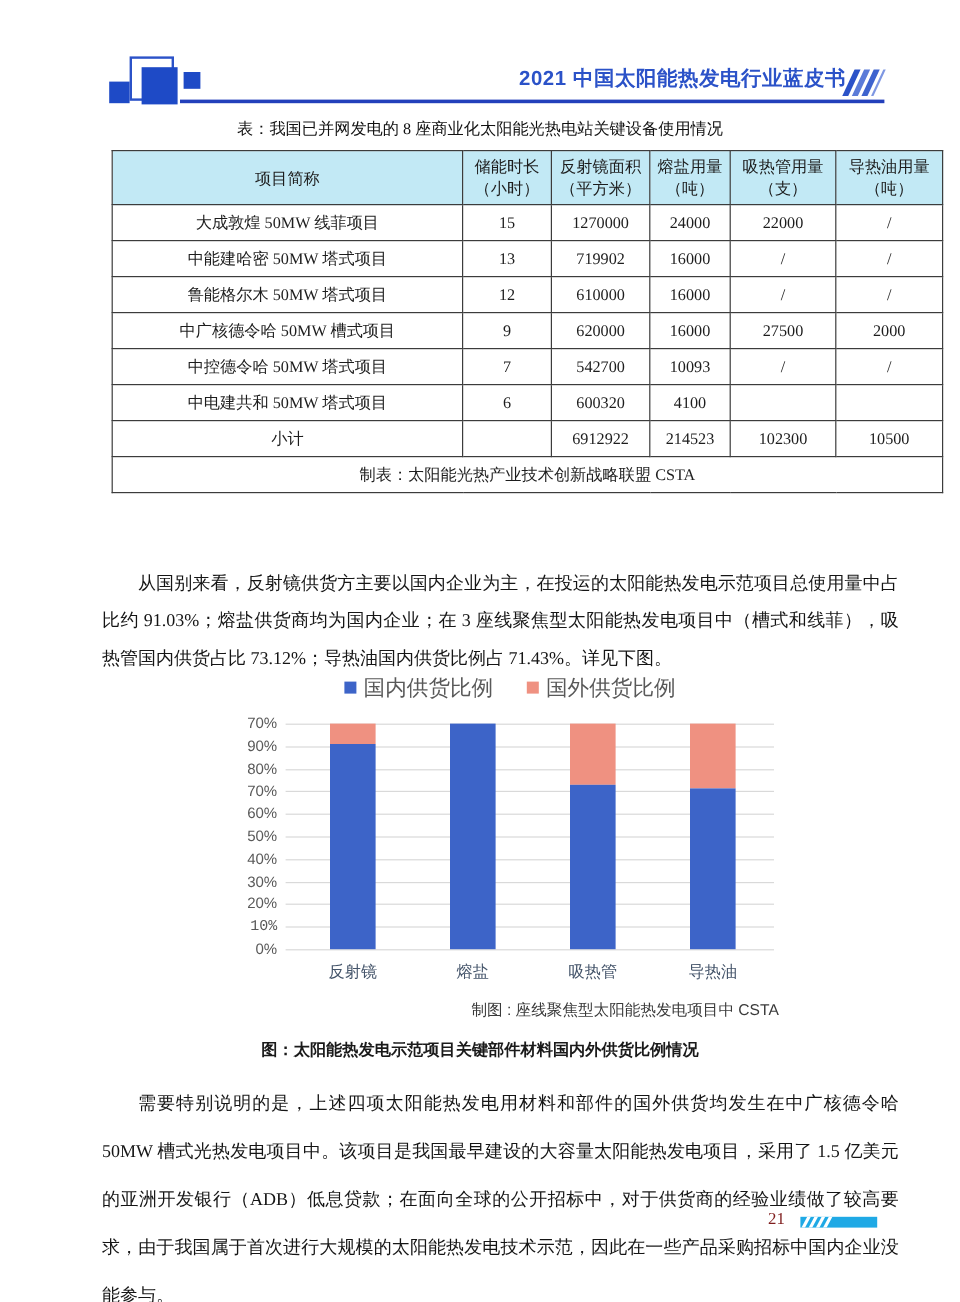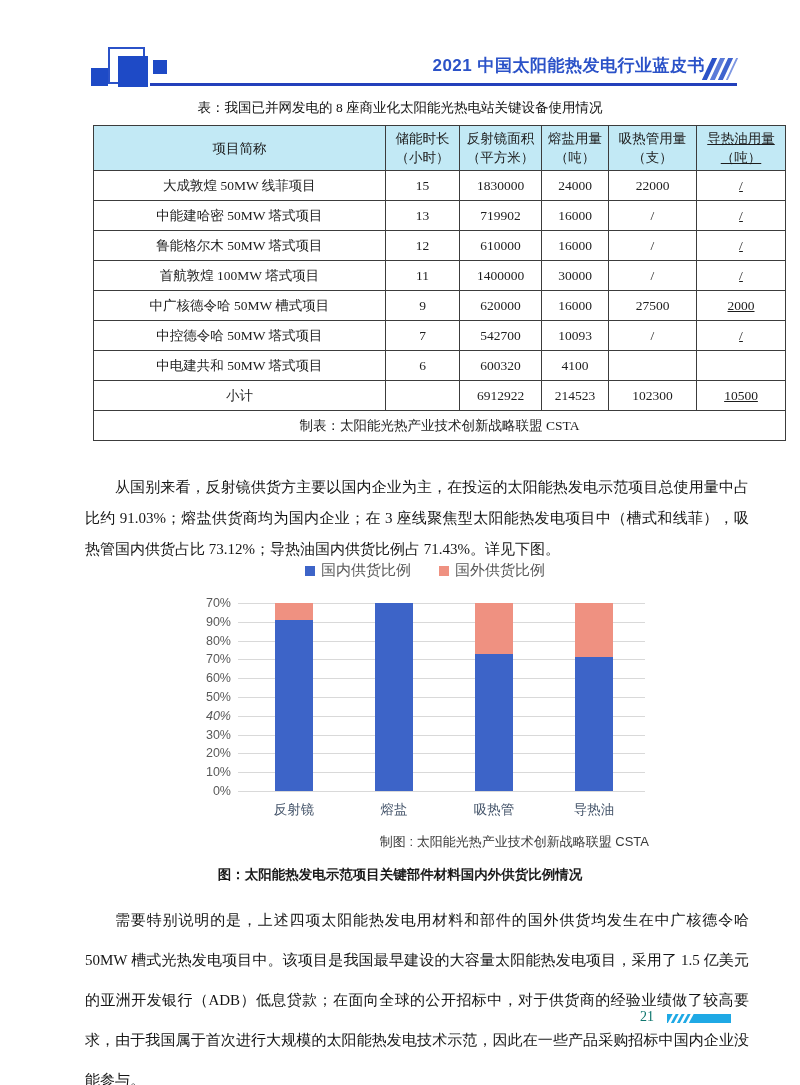--- a/index.html
+++ b/index.html
@@ -26,47 +26,47 @@
   .table-caption { position:absolute; top:99px; left:0; width:100%; text-align:center; font-size:13.5px; color:#111; }
   table.equip { position:absolute; left:93px; top:125px; width:648px; border-collapse:collapse; table-layout:fixed; font-size:13.5px; }
   table.equip th, table.equip td { border:1px solid #3c3c3c; text-align:center; vertical-align:middle; padding:0 2px; }
   table.equip th { background:#c2e9f5; font-weight:400; height:45px; line-height:19px; white-space:pre-line; }
   table.equip td { height:30px; }
   th.c0, td.c0 { width:292px; }
   th.c1, td.c1 { width:74px; }
   th.c2, td.c2 { width:82px; }
   th.c3, td.c3 { width:67px; }
   th.c4, td.c4 { width:88px; }
-  th.c5, td.c5 { width:89px;text-decoration:underline; }
+  th.c5, td.c5 { width:89px; }
   td.credit-cell { text-align:left; height:24px; padding-left:4px;font-family:Liberation Serif, serif; }
 
   
   .para { position:absolute; left:85px; width:664px; font-size:15px; line-height:31px; text-align:justify; text-indent:2em; color:#151515; }
   .para1 { top:472px; }
   .para2 { top:900px; line-height:40px; }
 
   
   .chart { position:absolute; left:195px; top:557px; width:460px; height:302px; font-family:"Liberation Sans","DejaVu Sans",sans-serif; }
   .legend { position:absolute; top:4px; left:0; width:100%; display:flex; justify-content:center; gap:28px; }
-  .legend-item { display:flex; align-items:center; gap:6px; font-size:15px; color:#595959; }
+  .legend-item { display:flex; align-items:center; gap:6px; font-size:18px; color:#595959; }
   .legend-swatch { width:10px; height:10px; display:inline-block; }
   .plot { position:absolute; left:43px; top:46px; width:407px; height:188px; }
   .gridline { position:absolute; left:0; width:100%; height:1px; background:#d9d9d9; }
   .ylabel { position:absolute; left:0; width:36px; text-align:right; font-size:12.5px; color:#595959; line-height:16px; }
   .bar { position:absolute; bottom:0; width:38px; height:100%; display:flex; flex-direction:column; }
   .bar .seg-top { width:100%; }
   .bar .seg-bottom { width:100%; }
   .xlabel { position:absolute; width:100px; text-align:center; font-size:13.5px; color:#44546a; top:244px; }
   .chart-credit { position:absolute; top:276px; right:6px; font-size:13px; color:#3a3a3a; }
 
   .figure-caption { position:absolute; top:866px; left:0; width:100%; text-align:center; font-family:"Liberation Sans","DejaVu Sans",sans-serif; font-size:13.5px; font-weight:600; color:#1a1a1a; }
 
   
   .footer { position:absolute; left:640px; top:1009px; display:flex; align-items:center; }
-  .footer-num { font-size:14px; color:#0f766e; }
+  .footer-num { font-size:14px; color:#7f1d1d; }
   .footer-bar { position:relative; margin-left:13px; margin-top:2px; width:64px; height:9px; background:#1fa9e5; overflow:hidden; }
   .footer-bar i { position:absolute; top:-2px; height:14px; width:2.5px; background:#ffffff; transform:skewX(-28deg); }
   .footer-bar i:nth-child(1){ left:3px; }
   .footer-bar i:nth-child(2){ left:9px; }
   .footer-bar i:nth-child(3){ left:15px; }
   .footer-bar i:nth-child(4){ left:21px; }
 </style>
 </head>
 <body>
 
@@ -101,46 +101,38 @@
           <th class="c4">吸热管用量
 （支）</th>
           <th class="c5">导热油用量
 （吨）</th>
         </tr>
     </thead>
     <tbody>
         <tr>
           <td class="c0">大成敦煌 50MW 线菲项目</td>
           <td class="c1">15</td>
-          <td class="c2">1830000</td>
+          <td class="c2">1270000</td>
           <td class="c3">24000</td>
           <td class="c4">22000</td>
           <td class="c5">/</td>
         </tr>
         <tr>
           <td class="c0">中能建哈密 50MW 塔式项目</td>
           <td class="c1">13</td>
           <td class="c2">719902</td>
           <td class="c3">16000</td>
           <td class="c4">/</td>
           <td class="c5">/</td>
         </tr>
         <tr>
           <td class="c0">鲁能格尔木 50MW 塔式项目</td>
           <td class="c1">12</td>
           <td class="c2">610000</td>
           <td class="c3">16000</td>
-          <td class="c4">/</td>
-          <td class="c5">/</td>
-        </tr>
-        <tr>
-          <td class="c0">首航敦煌 100MW 塔式项目</td>
-          <td class="c1">11</td>
-          <td class="c2">1400000</td>
-          <td class="c3">30000</td>
           <td class="c4">/</td>
           <td class="c5">/</td>
         </tr>
         <tr>
           <td class="c0">中广核德令哈 50MW 槽式项目</td>
           <td class="c1">9</td>
           <td class="c2">620000</td>
           <td class="c3">16000</td>
           <td class="c4">27500</td>
           <td class="c5">2000</td>
@@ -212,31 +204,31 @@
         </div>
         <div class="bar" style="left: 237px;">
           <div class="seg-top" style="height: 26.88%; background: rgb(239, 145, 129);"></div>
           <div class="seg-bottom" style="height: 73.12%; background: rgb(61, 100, 200);"></div>
         </div>
         <div class="bar" style="left: 337px;">
           <div class="seg-top" style="height: 28.57%; background: rgb(239, 145, 129);"></div>
           <div class="seg-bottom" style="height: 71.43%; background: rgb(61, 100, 200);"></div>
         </div>
       </div>
-    <div class="chart-credit">制图 : 太阳能光热产业技术创新战略联盟 CSTA</div>
+    <div class="chart-credit">制图 : 座线聚焦型太阳能热发电项目中 CSTA</div>
   <div class="ylabel" style="top: 38px;">70%</div>
       <div class="ylabel" style="top: 56.8px;">90%</div>
       <div class="ylabel" style="top: 75.6px;">80%</div>
       <div class="ylabel" style="top: 94.4px;">70%</div>
       <div class="ylabel" style="top: 113.2px;">60%</div>
       <div class="ylabel" style="top: 132px;">50%</div>
-      <div class="ylabel" style="top: 150.8px; font-style: italic;">40%</div>
+      <div class="ylabel" style="top: 150.8px;">40%</div>
       <div class="ylabel" style="top: 169.6px;">30%</div>
       <div class="ylabel" style="top: 188.4px;">20%</div>
-      <div class="ylabel" style="top: 207.2px;">10%</div>
+      <div class="ylabel" style="top: 207.2px; font-family: Liberation Mono, monospace;">10%</div>
       <div class="ylabel" style="top: 226px;">0%</div>
       <div class="xlabel" style="left: 49px;">反射镜</div>
       <div class="xlabel" style="left: 149px;">熔盐</div>
       <div class="xlabel" style="left: 249px;">吸热管</div>
       <div class="xlabel" style="left: 349px;">导热油</div>
     </div>
 
   <div class="figure-caption">图：太阳能热发电示范项目关键部件材料国内外供货比例情况</div>
 
   <p class="para para2">需要特别说明的是，上述四项太阳能热发电用材料和部件的国外供货均发生在中广核德令哈 50MW 槽式光热发电项目中。该项目是我国最早建设的大容量太阳能热发电项目，采用了 1.5 亿美元的亚洲开发银行（ADB）低息贷款；在面向全球的公开招标中，对于供货商的经验业绩做了较高要求，由于我国属于首次进行大规模的太阳能热发电技术示范，因此在一些产品采购招标中国内企业没能参与。</p>

